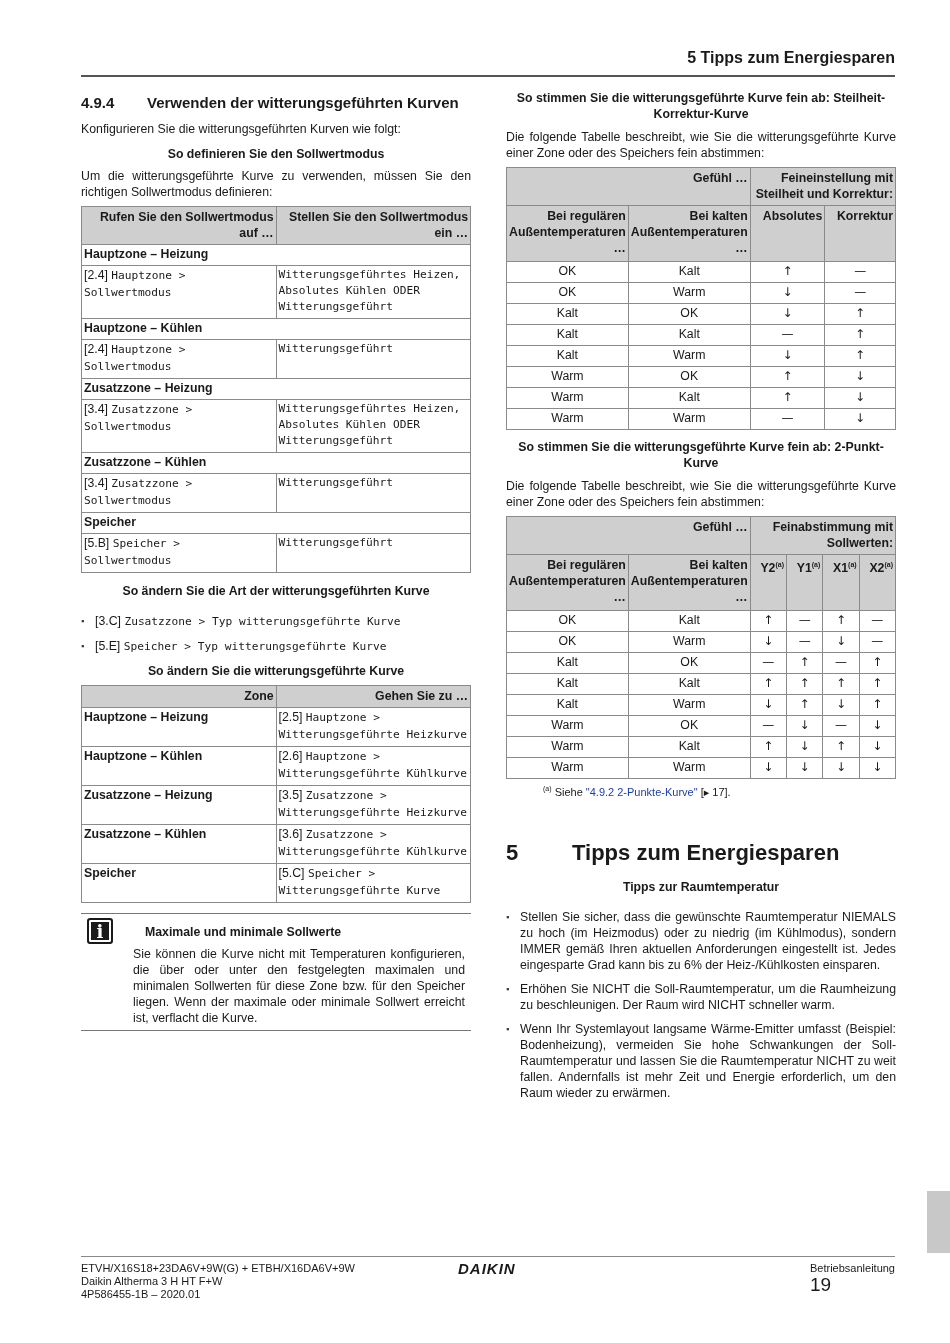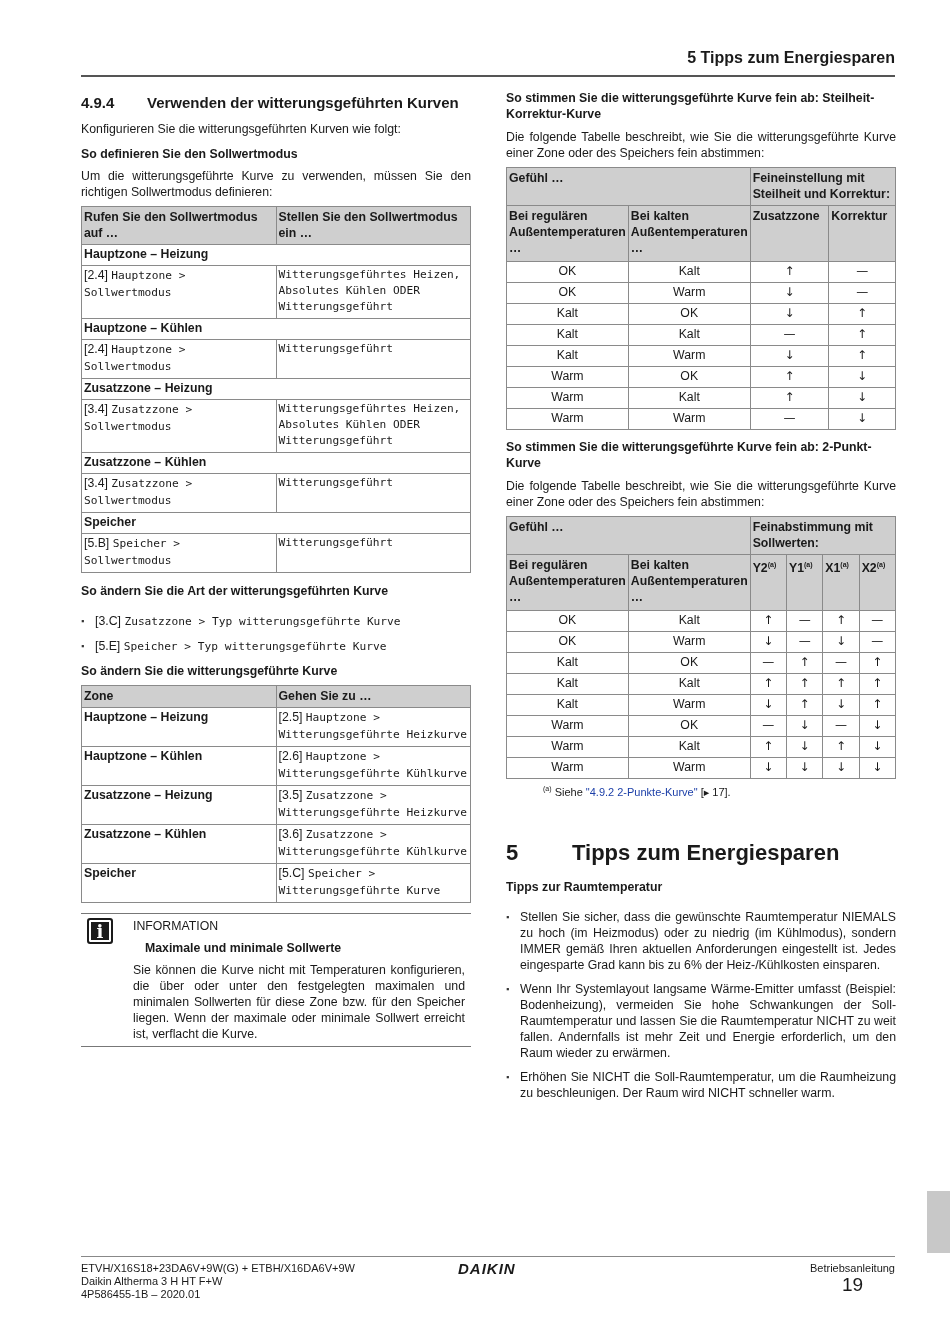--- a/index.html
+++ b/index.html
@@ -10,25 +10,25 @@
   .header-title { position: absolute; right: 55px; top: 49px; font-size: 16px; font-weight: bold; }
   .header-rule { position: absolute; left: 81px; right: 55px; top: 75px; height: 2px; background: #555; }
 
   .col { position: absolute; top: 90px; width: 390px; }
   .col-left { left: 81px; }
   .col-right { left: 506px; }
 
   .sec-heading { display: flex; font-size: 15px; font-weight: bold; line-height: 19px; margin-top: 3px; }
   .sec-num { width: 66px; flex-shrink: 0; }
   p.body { line-height: 16px; text-align: justify; margin-top: 9px; }
-  .subhead { font-weight: bold; line-height: 16px; margin-top: 9px; }
+  .subhead { font-weight: bold; line-height: 16px; margin-top: 9px; text-align: center; }
 
   table { border-collapse: collapse; width: 100%; margin-top: 6px; }
   td, th { border: 1px solid #8a8a8a; vertical-align: top; line-height: 16px; }
-  th { background: #cfcfcf; font-weight: bold; text-align: left; padding: 2px 2px 3px; }
+  th { background: #cfcfcf; font-weight: bold; text-align: right; padding: 2px 2px 3px; }
   td { padding: 1px 2px 3px; }
   .grp td { font-weight: bold; }
   .center td { text-align: center; }
   .arrow { font-family: "DejaVu Sans", sans-serif; font-size: 12px; }
 
   ul.bullets { list-style: none; margin-top: 14px; }
   ul.bullets li { position: relative; padding-left: 14px; line-height: 16px; margin-bottom: 8px; text-align: justify; }
   ul.bullets li::before { content: "▪"; position: absolute; left: 0; top: 0; font-size: 9px; color: #333; }
 
   .info { margin-top: 10px; border-top: 1px solid #777; border-bottom: 1px solid #777; padding: 4px 6px 4px 0; display: flex; }
@@ -42,21 +42,21 @@
 
   .footnote { font-size: 11px; margin-top: 6px; padding-left: 37px; }
   .footnote sup { font-size: 7px; }
   .link { color: #1c3fa8; }
 
   .side-tab { position: absolute; left: 927px; top: 1191px; width: 23px; height: 62px; background: #c8c8c8; }
 
   .footer-rule { position: absolute; left: 81px; right: 55px; top: 1256px; height: 1px; background: #888; }
   .footer-left { position: absolute; left: 81px; top: 1262px; font-size: 11px; line-height: 13px; }
   .footer-logo { position: absolute; left: 458px; top: 1260px; font-size: 15px; font-weight: bold; font-style: italic; letter-spacing: 1px; }
-  .footer-right { position: absolute; right: 55px; top: 1262px; text-align: center; font-size: 11px; line-height: 13px; }
+  .footer-right { position: absolute; right: 55px; top: 1262px; text-align: left; font-size: 11px; line-height: 13px; }
   .page-num { font-size: 19px; line-height: 20px; }
 </style>
 </head>
 <body>
 
 <div class="header-title">5 Tipps zum Energiesparen</div>
 <div class="header-rule"></div>
 
 <div class="col col-left">
   <div class="sec-heading">
@@ -143,41 +143,40 @@
     <tr>
       <td style="font-weight:bold">Speicher</td>
       <td><span>[5.C]</span> <span class="mono">Speicher &gt; Witterungsgeführte Kurve</span></td>
     </tr>
   </tbody>
     </table>
 
   <div class="info">
     <div class="info-icon">i</div>
     <div class="info-body">
-      <div class="info-title">INFORMATION</div>
       <div class="info-sub">Maximale und minimale Sollwerte</div>
       <p class="body" style="margin-top:6px">Sie können die Kurve nicht mit Temperaturen konfigurieren, die über oder unter den festgelegten maximalen und minimalen Sollwerten für diese Zone bzw. für den Speicher liegen. Wenn der maximale oder minimale Sollwert erreicht ist, verflacht die Kurve.</p>
     </div>
   </div>
 </div>
 
 <div class="col col-right">
   <div class="subhead" style="margin-top:0">So stimmen Sie die witterungsgeführte Kurve fein ab: Steilheit-Korrektur-Kurve</div>
   <p class="body" style="margin-top:7px">Die folgende Tabelle beschreibt, wie Sie die witterungsgeführte Kurve einer Zone oder des Speichers fein abstimmen:</p>
 
   <table>
     <tbody>
         <tr>
       <th colspan="2">Gefühl …</th>
       <th colspan="2">Feineinstellung mit Steilheit und Korrektur:</th>
     </tr>
     <tr>
       <th style="width:30%">Bei regulären Außentemperaturen …</th>
       <th style="width:30%">Bei kalten Außentemperaturen …</th>
-      <th style="height:56px">Zusatzzone</th>
+      <th style="height:56px">Absolutes</th>
       <th>Korrektur</th>
     </tr>
     <tr class="center">
           <td>OK</td>
           <td>Kalt</td>
           <td class="arrow">↑</td>
           <td class="arrow">—</td>
         </tr>
     <tr class="center">
           <td>OK</td>
@@ -313,22 +312,22 @@
     <span>Siehe </span><span class="link">"4.9.2 2-Punkte-Kurve"</span><span> [▸ 17].</span>
   </div>
 
   <div class="chap-heading">
     <span class="chap-num">5</span>
     <span>Tipps zum Energiesparen</span>
   </div>
   <div class="subhead" style="margin-top:12px">Tipps zur Raumtemperatur</div>
   <ul class="bullets">
     <li>Stellen Sie sicher, dass die gewünschte Raumtemperatur NIEMALS zu hoch (im Heizmodus) oder zu niedrig (im Kühlmodus), sondern IMMER gemäß Ihren aktuellen Anforderungen eingestellt ist. Jedes eingesparte Grad kann bis zu 6% der Heiz-/Kühlkosten einsparen.</li>
+    <li>Erhöhen Sie NICHT die Soll-Raumtemperatur, um die Raumheizung zu beschleunigen. Der Raum wird NICHT schneller warm.</li>
     <li>Wenn Ihr Systemlayout langsame Wärme-Emitter umfasst (Beispiel: Bodenheizung), vermeiden Sie hohe Schwankungen der Soll-Raumtemperatur und lassen Sie die Raumtemperatur NICHT zu weit fallen. Andernfalls ist mehr Zeit und Energie erforderlich, um den Raum wieder zu erwärmen.</li>
-    <li>Erhöhen Sie NICHT die Soll-Raumtemperatur, um die Raumheizung zu beschleunigen. Der Raum wird NICHT schneller warm.</li>
   </ul>
 </div>
 
 <div class="side-tab"></div>
 
 <div class="footer-rule"></div>
 <div class="footer-left">
   <div>ETVH/X16S18+23DA6V+9W(G) + ETBH/X16DA6V+9W</div>
   <div>Daikin Altherma 3 H HT F+W</div>
   <div>4P586455-1B – 2020.01</div>

